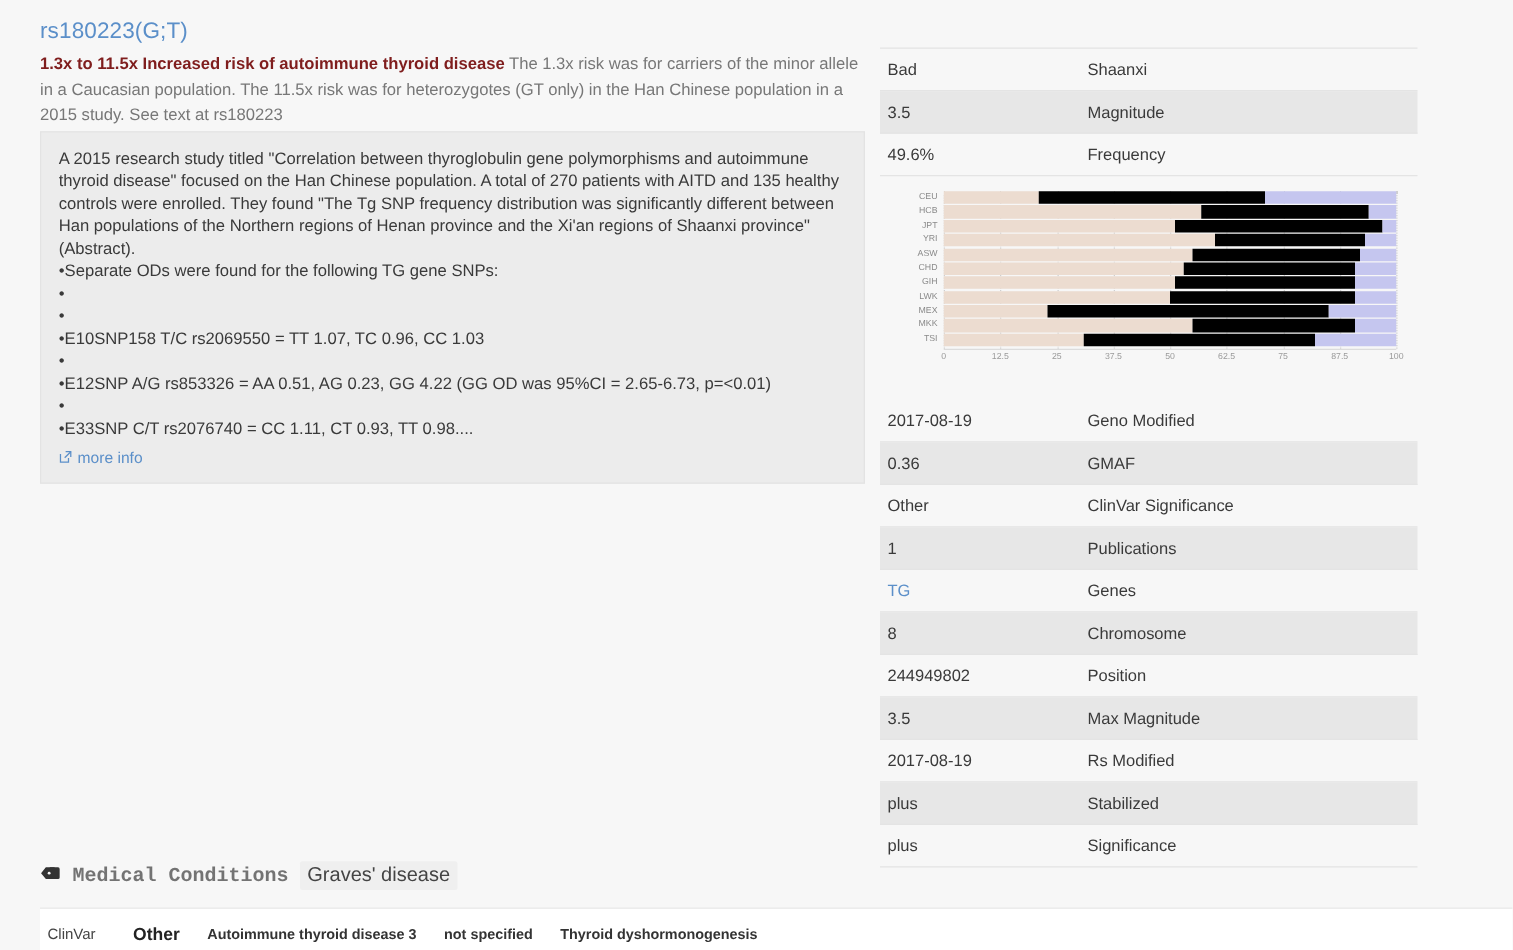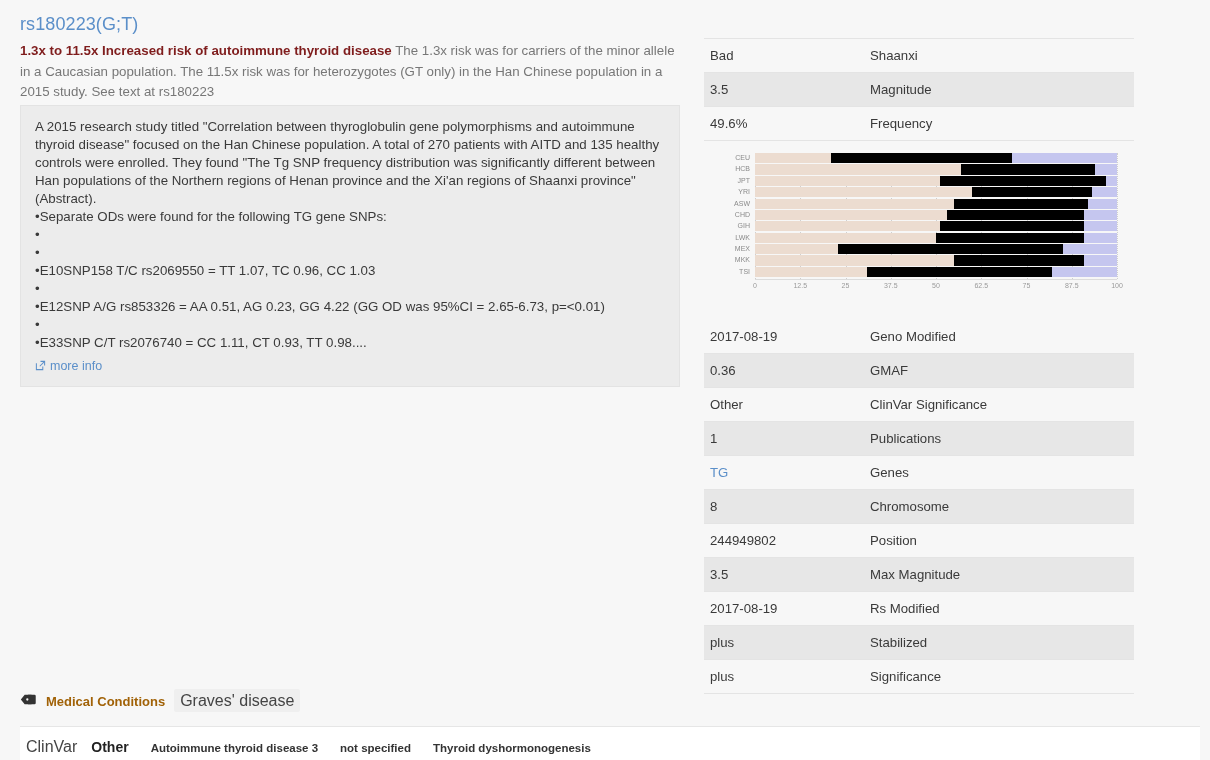--- a/index.html
+++ b/index.html
@@ -7,21 +7,21 @@
     margin: 0; padding: 0;
     width: 1210px; height: 760px;
     background: #f7f7f7;
     font-family: "Liberation Sans", sans-serif;
     color: #333;
     overflow: hidden;
   }
   #page { position: relative; width: 1210px; height: 760px; background: #f7f7f7; }
 
   
-  .left-col { position: absolute; left: 4px; top: 0; width: 700px; height: 760px; }
+  .left-col { position: absolute; left: 16px; top: 0; width: 700px; height: 760px; }
 
   .snp-title {
     position: absolute; left: 16px; top: 14px;
     font-size: 18px; color: #5b8fc9; font-weight: 400;
     letter-spacing: 0.1px;
   }
 
   .summary {
     position: absolute; left: 16px; top: 41px; width: 660px;
     font-size: 13.3px; line-height: 20.5px; color: #777;
@@ -41,34 +41,34 @@
     color: #5b8fc9; font-size: 12.5px; text-decoration: none;
   }
   .more-info .ext-ico { display: inline-block; margin-right: 4px; vertical-align: -1px; }
 
   
   .med-cond {
     position: absolute; left: 16px; top: 692px;
     display: flex; align-items: center; gap: 9px;
   }
   .med-cond .tag-ico { display: inline-block; vertical-align: middle; }
-  .med-cond-label { font-size: 13px; font-weight: bold; color: #a16207; }
+  .med-cond-label { font-size: 16px; font-weight: bold; color: #737373; font-family: Liberation Mono, monospace; }
   .cond-chip {
     background: #efefef; border-radius: 2px;
     font-size: 16px; color: #444; padding: 3px 6px;
     white-space: nowrap;
   }
 
   
   .clinvar-bar {
     position: absolute; left: 16px; top: 726px; width: 1180px; height: 40px;
     background: #fff; border-top: 1px solid #e6e6e6;
     display: flex; align-items: center; gap: 0px; padding: 0 6px;
   }
-  .cv-head { font-size: 16px; color: #444; margin-right: 14px; }
+  .cv-head { font-size: 12px; color: #444; margin-right: 30px; }
   .cv-strong { font-size: 14px; color: #222; font-weight: bold; margin-right: 22px; }
   .cv-item { font-size: 11.5px; color: #333; font-weight: bold; margin-right: 22px; white-space: nowrap; }
 
   
   .right-col { position: absolute; left: 704px; top: 0; width: 430px; }
 
   table.kv { width: 430px; border-collapse: collapse; table-layout: fixed; }
   table.kv td {
     font-size: 13.2px; color: #3a3a3a;
     padding: 9px 4px 9px 6px; height: 32px;

